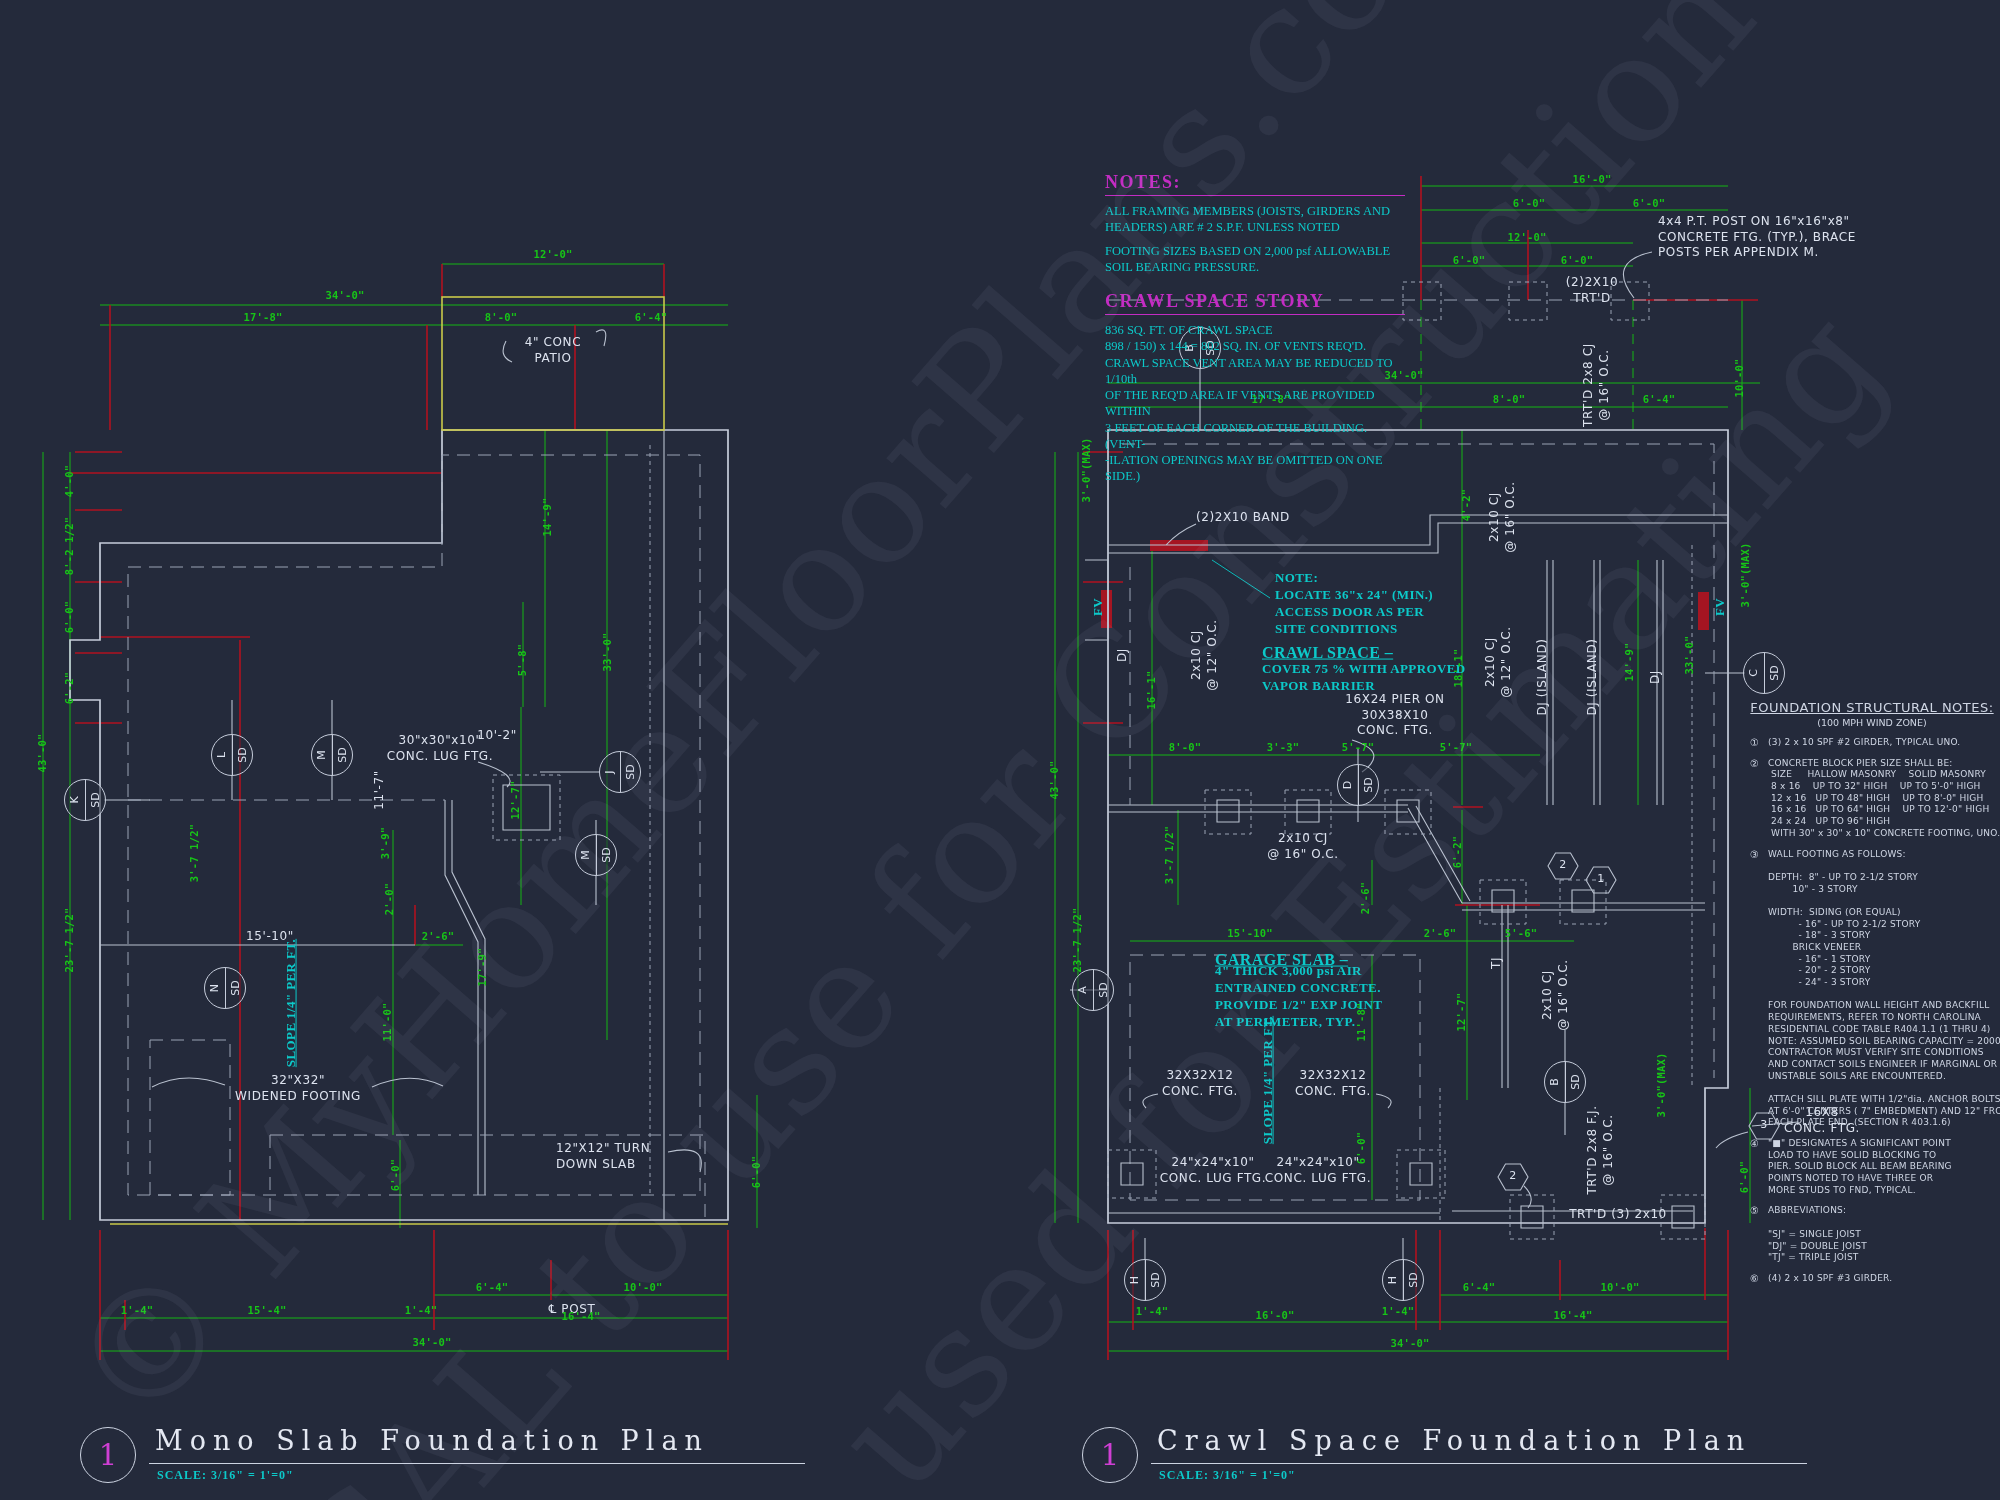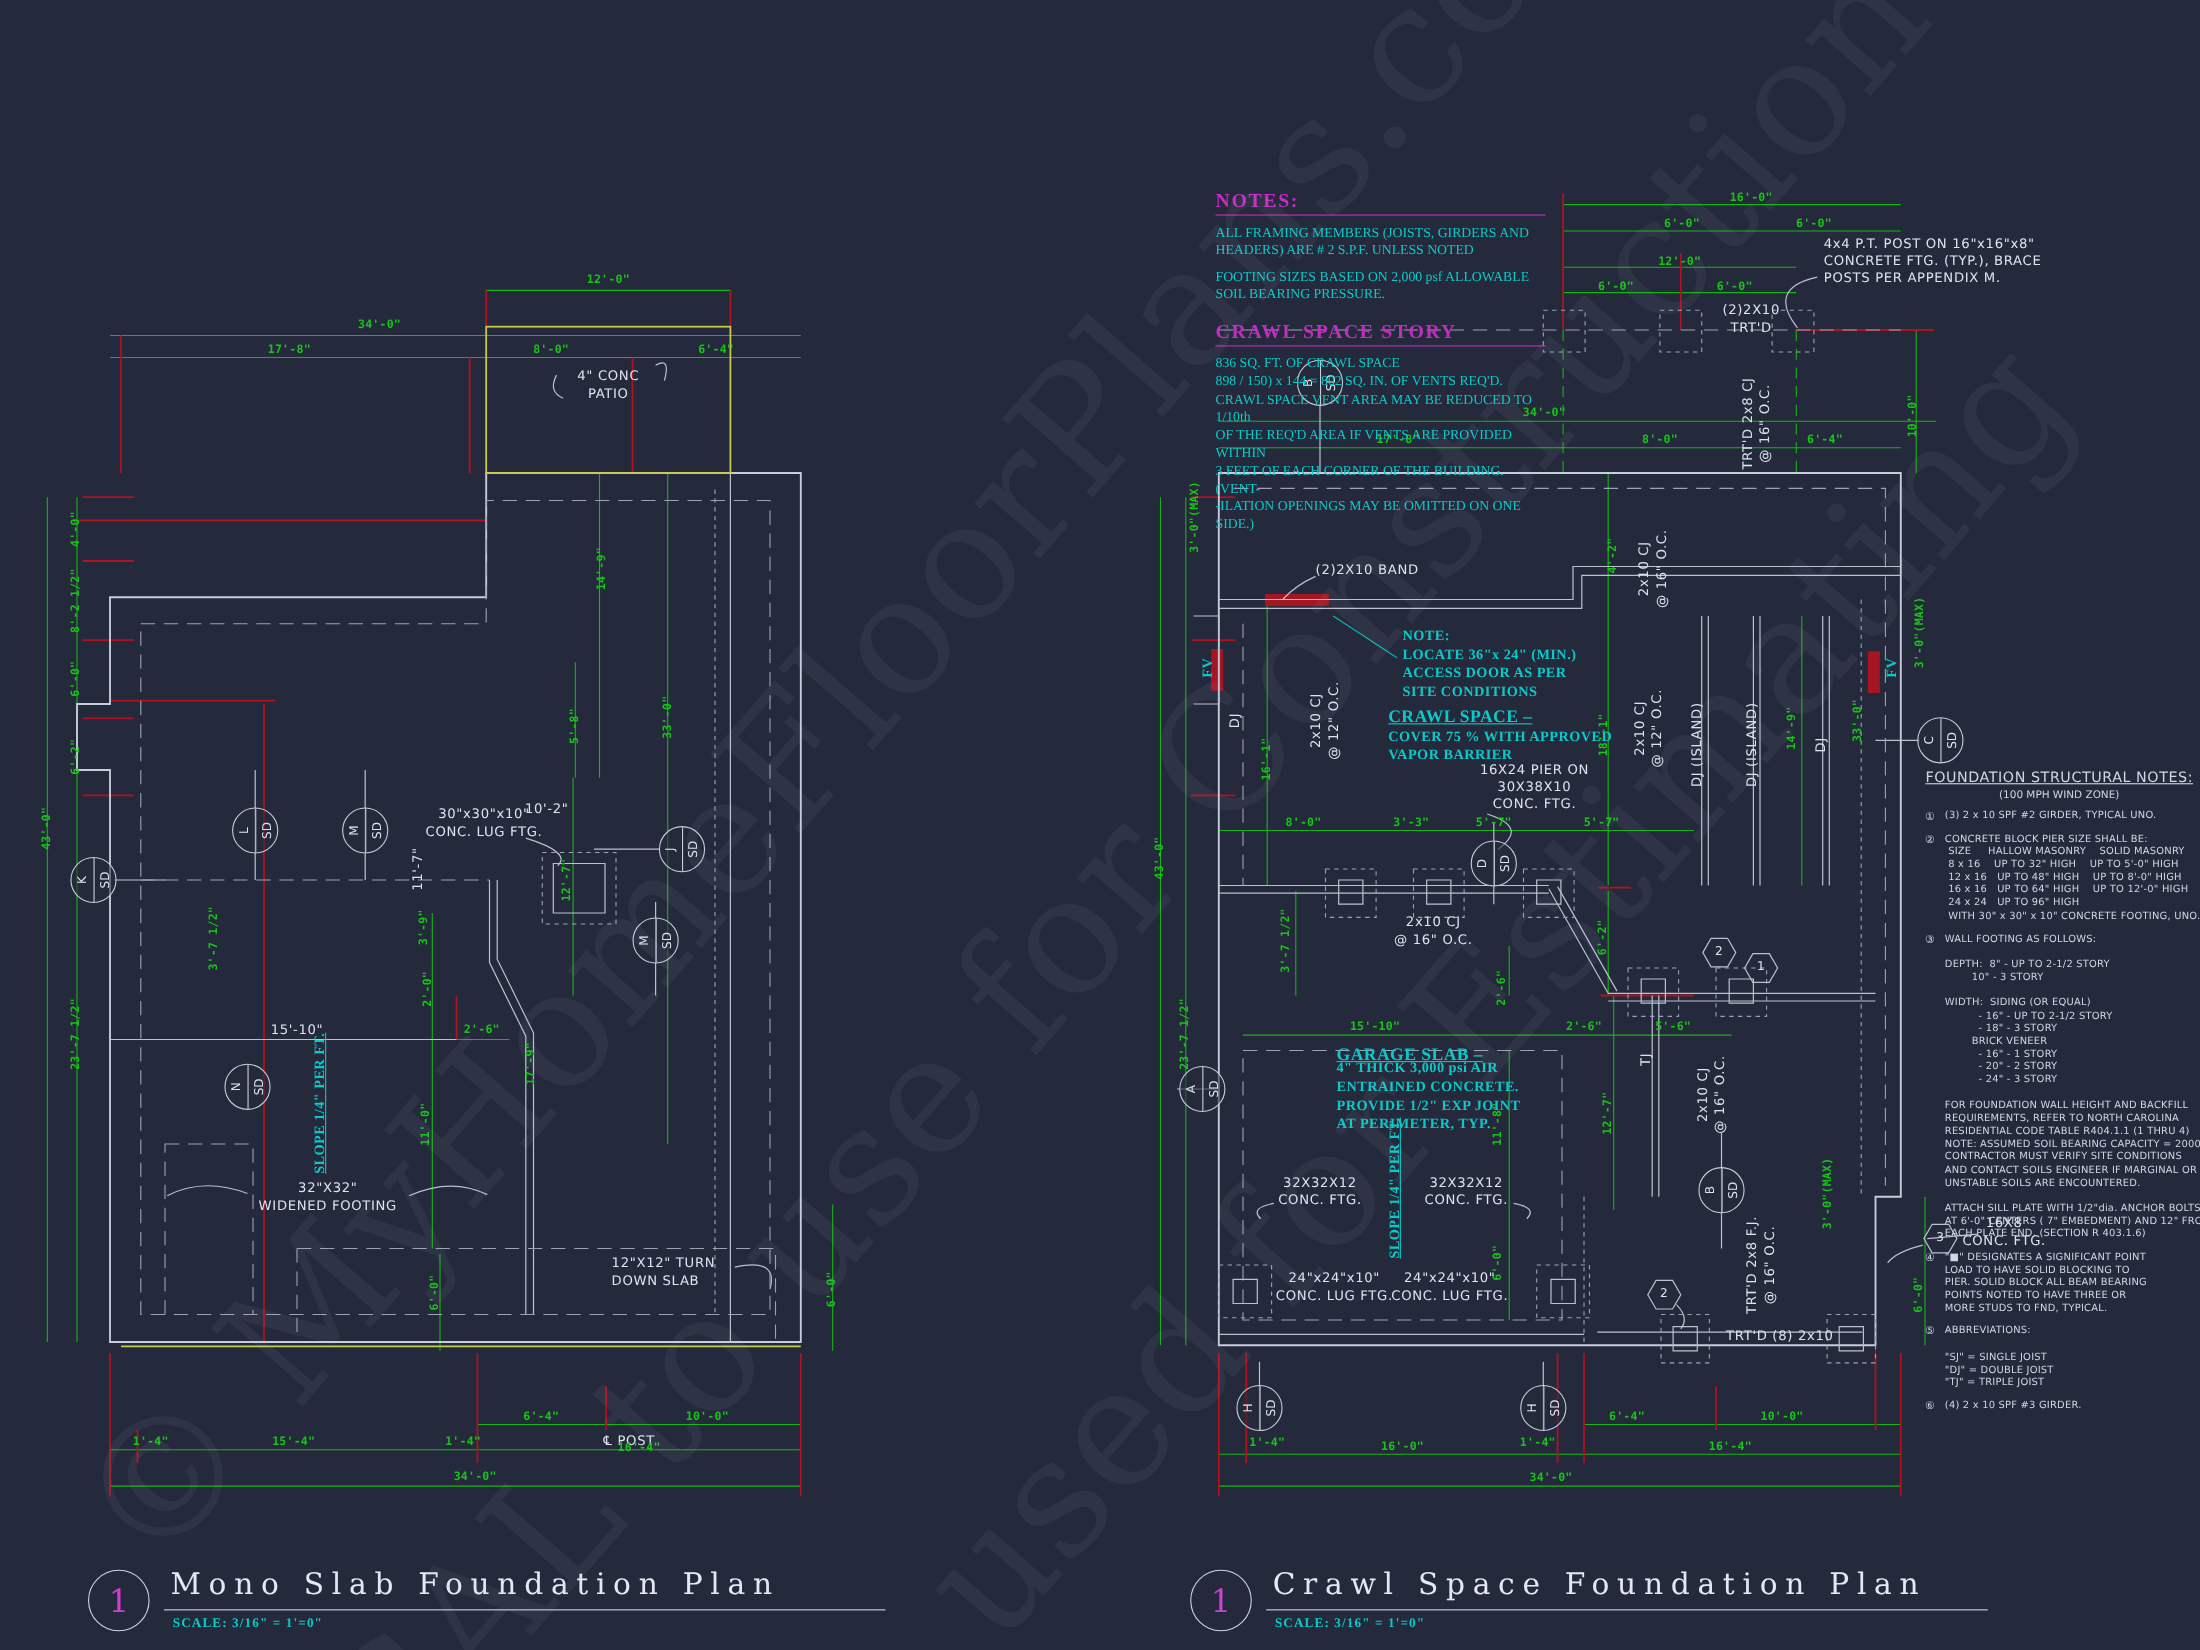--- a/index.html
+++ b/index.html
@@ -301,21 +301,21 @@
       <span class="lab g rot" style="left: 1462px; top: 1012px;">12'-7"</span>
       <span class="lab w" style="left: 1213px; top: 1172px;">24"x24"x10"
 CONC. LUG FTG.</span>
       <span class="lab w" style="left: 1318px; top: 1172px;">24"x24"x10"
 CONC. LUG FTG.</span>
       <span class="lab w rot" style="left: 1497px; top: 963px;">TJ</span>
       <span class="lab w rot" style="left: 1556px; top: 995px;">2x10 CJ
 @ 16" O.C.</span>
       <span class="lab w rot" style="left: 1601px; top: 1150px;">TRT'D 2x8 F.J.
 @ 16" O.C.</span>
-      <span class="lab w" style="left: 1618px; top: 1216px;">TRT'D (8) 2x10</span>
+      <span class="lab w" style="left: 1618px; top: 1216px;">TRT'D (3) 2x10</span>
       <span class="lab g rot" style="left: 1087px; top: 470px;">3'-0"(MAX)</span>
       <span class="lab g rot" style="left: 1746px; top: 575px;">3'-0"(MAX)</span>
       <span class="lab g rot" style="left: 1662px; top: 1085px;">3'-0"(MAX)</span>
       <span class="lab g rot" style="left: 1055px; top: 780px;">43'-0"</span>
       <span class="lab g rot" style="left: 1078px; top: 940px;">23'-7 1/2"</span>
       <span class="lab g rot" style="left: 1690px; top: 655px;">33'-0"</span>
       <span class="lab g rot" style="left: 1745px; top: 1177px;">6'-0"</span>
       <span class="lab g" style="left: 1152px; top: 1313px;">1'-4"</span>
       <span class="lab g" style="left: 1275px; top: 1317px;">16'-0"</span>
       <span class="lab g" style="left: 1398px; top: 1313px;">1'-4"</span>

